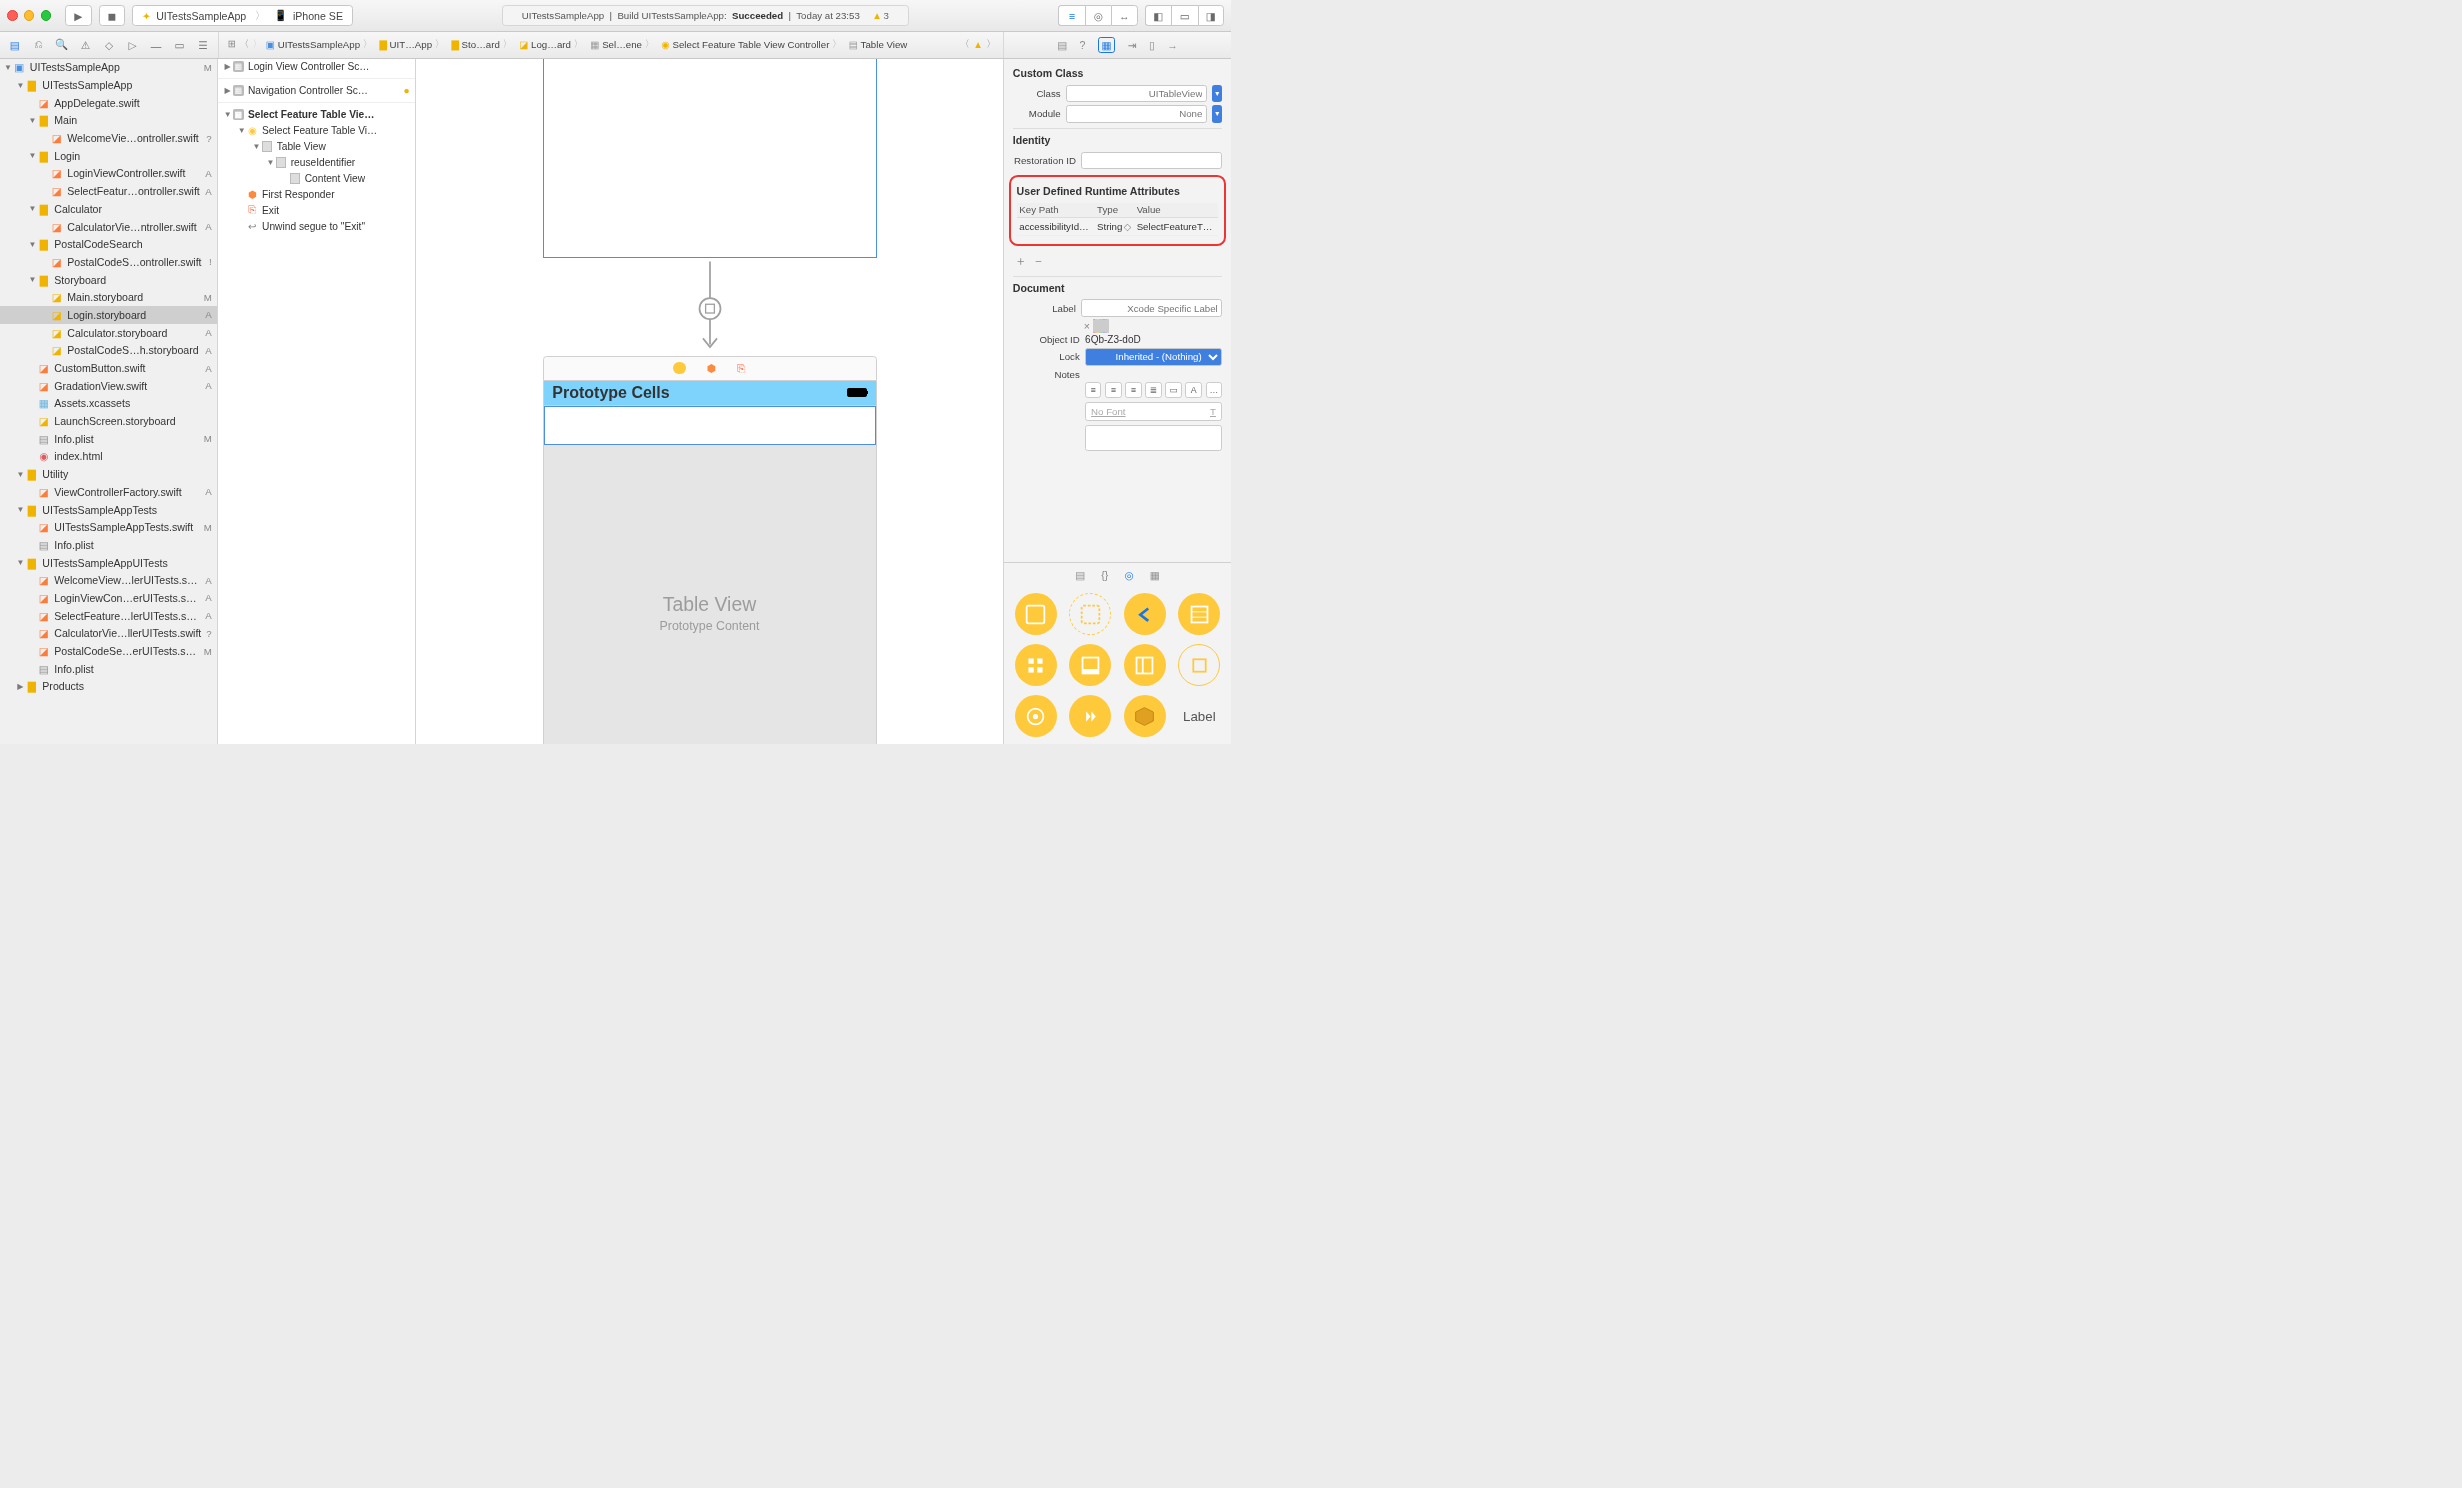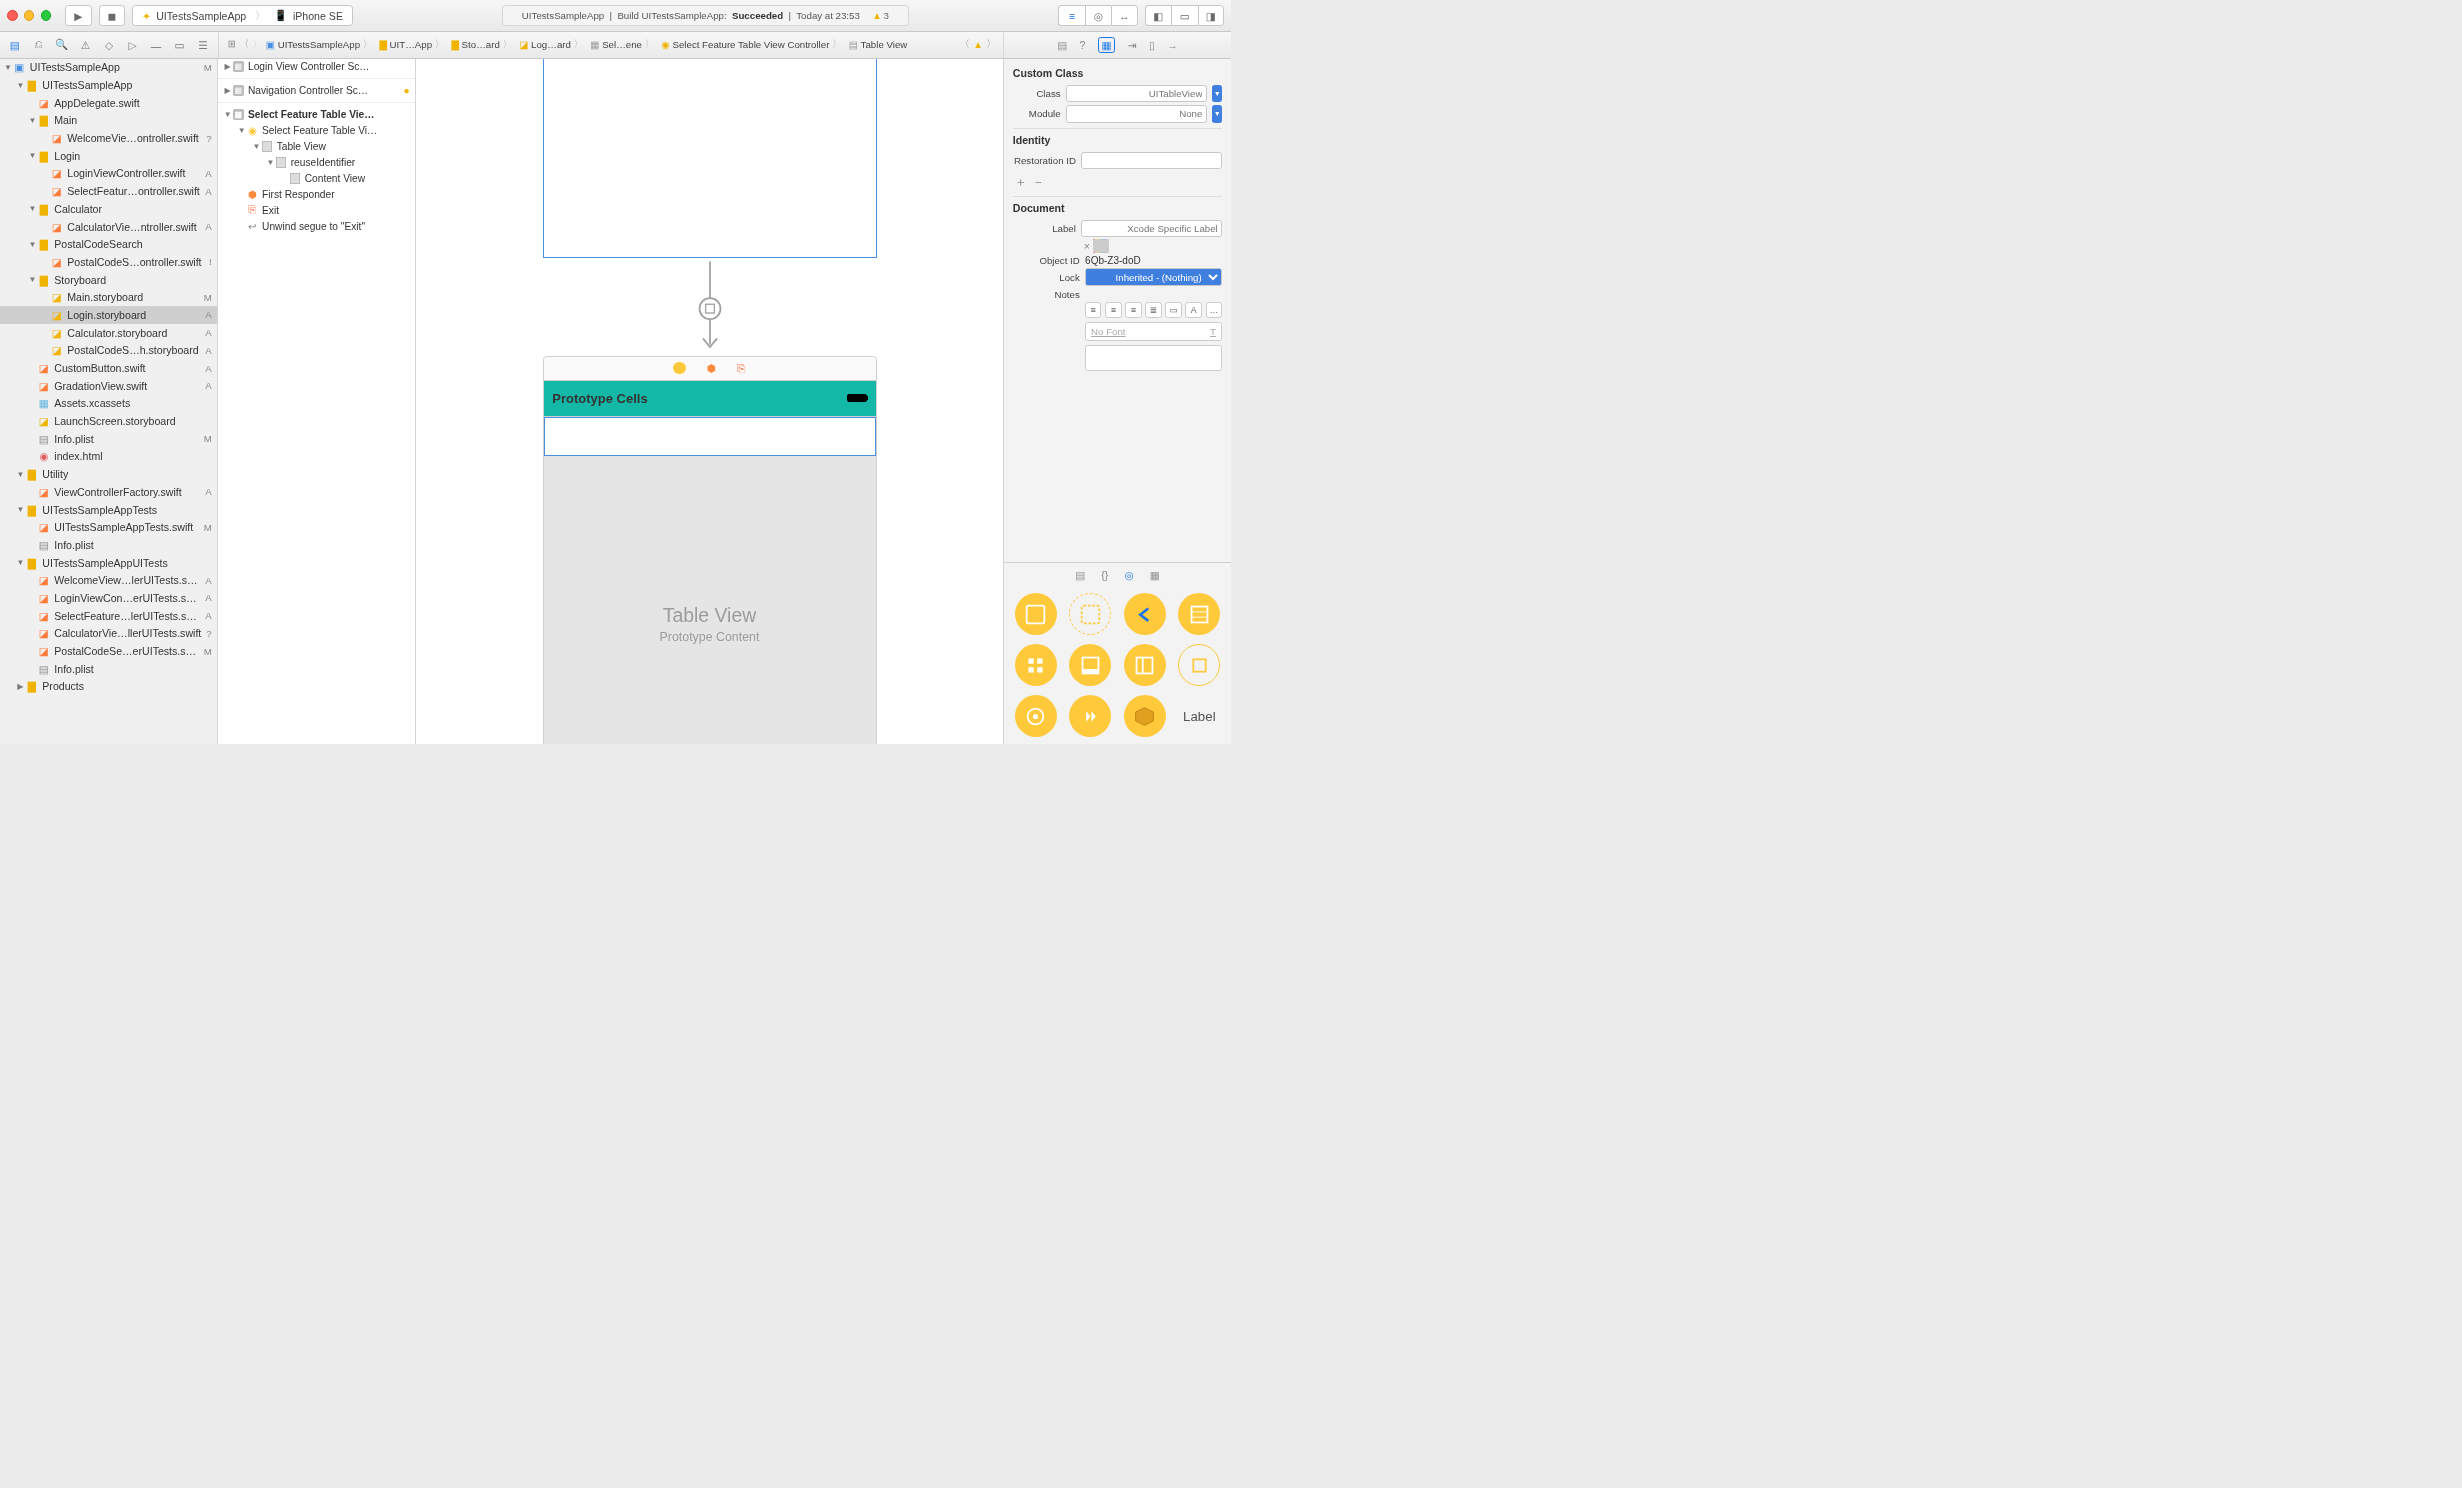--- a/index.html
+++ b/index.html
@@ -64,21 +64,21 @@
 .ol-sep{height:0.9px;background:#eee;margin:3.5px 0;}
 
 
 .canvas-inner{position:absolute;inset:0;}
 .vc-top{position:absolute;left:50%;transform:translateX(-50%);top:-8.8px;width:334px;height:208px;background:#fff;border:0.9px solid #4a90e2;}
 .arrow{position:absolute;left:50%;transform:translateX(-50%);top:202px;color:#a0a0a0;}
 .scene{position:absolute;left:50%;transform:translateX(-50%);top:297px;width:334px;}
 .scene-hdr{height:25px;background:#fafafa;border:0.9px solid #d0d0d0;border-radius:3.5px 3.5px 0 0;display:flex;align-items:center;justify-content:center;gap:21px;}
 .scene-hdr .dot{width:12.4px;height:12.4px;border-radius:2.7px;}
 .tv-frame{border:0.9px solid #d0d0d0;border-top:none;}
-.proto-hdr{height:36px;background:#14b8a6;border-bottom:0.9px solid #d0d0d0;display:flex;align-items:center;padding:0 8.8px;font-size:13px;font-weight:600;color:#333;justify-content:space-between;}
+.proto-hdr{height:25px;background:#7dd3fc;border-bottom:0.9px solid #d0d0d0;display:flex;align-items:center;padding:0 8.8px;font-size:16px;font-weight:600;color:#333;justify-content:space-between;}
 .batt{width:19.4px;height:8.8px;border:0.9px solid #000;border-radius:1.8px;position:relative;background:#000;}
 .batt:after{content:"";position:absolute;right:-2.7px;top:1.8px;width:1.8px;height:3.5px;background:#000;}
 .proto-cell{height:39px;background:#fff;border:0.9px solid #4a90e2;border-left:1.8px solid #4a90e2;border-right:1.8px solid #4a90e2;}
 .tv-body{height:336px;background:#e5e5e5;display:flex;flex-direction:column;align-items:center;justify-content:center;}
 .tv-body .t1{font-size:19.4px;color:#9c9c9c;font-weight:500;}
 .tv-body .t2{font-size:12.4px;color:#9c9c9c;margin-top:3px;}
 
 
 .insp-scroll{flex:1;overflow:auto;padding:3.5px 8.8px;}
 .insp-sec-title{font-weight:600;font-size:10.6px;color:#333;margin:5.3px 0 5.3px 0;}
@@ -559,20 +559,37 @@
         <input placeholder="None" style="">
         <span style="background:#3f7fe0;color:#fff;width:14px;height:17.7px;display:flex;align-items:center;justify-content:center;border-radius:2.7px;font-size:8px">▾</span>
       </div>
 
       <div class="insp-sec-title" style="border-top:0.9px solid #ddd;padding-top:5.3px;">Identity</div>
       <div class="insp-row">
         <div class="lbl">Restoration ID</div>
         <input style="">
       </div>
 
+      <div class="runtime-box">
+        <div class="insp-sec-title">User Defined Runtime Attributes</div>
+        <table class="rt-table">
+          <tbody>
+              <tr>
+            <th>Key Path</th>
+            <th>Type</th>
+            <th>Value</th>
+          </tr>
+          <tr>
+            <td>accessibilityId…</td>
+            <td><span>String</span> <span style="float:right;color:#888">◇</span></td>
+            <td>SelectFeatureT…</td>
+          </tr>
+        </tbody>
+          </table>
+      </div>
       <div class="addrem">
         <span>＋</span>
         <span>－</span>
       </div>
 
       <div class="insp-sec-title" style="border-top:0.9px solid #ddd;padding-top:5.3px;">Document</div>
       <div class="insp-row">
         <div class="lbl">Label</div>
         <input placeholder="Xcode Specific Label" style="">
       </div>

